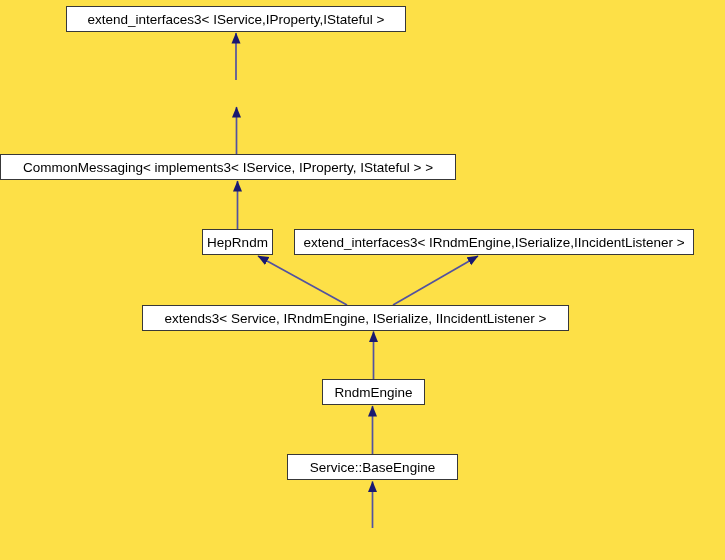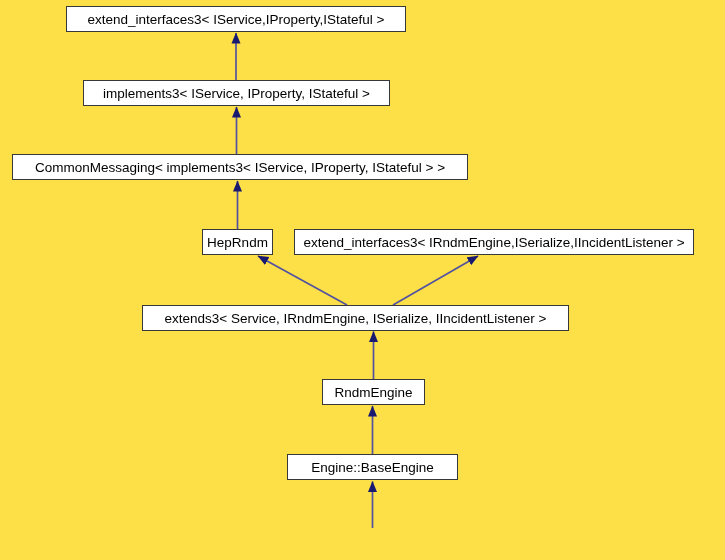--- a/index.html
+++ b/index.html
@@ -55,28 +55,27 @@
     <line x1="237.5" y1="229" x2="237.5" y2="181" stroke="#5252a0" stroke-width="1.7" marker-end="url(#arrowhead)"></line>
     <line x1="347" y1="305" x2="258" y2="256" stroke="#5252a0" stroke-width="1.7" marker-end="url(#arrowhead)"></line>
     <line x1="393" y1="305" x2="478" y2="256" stroke="#5252a0" stroke-width="1.7" marker-end="url(#arrowhead)"></line>
     <line x1="373.5" y1="379" x2="373.5" y2="331.5" stroke="#5252a0" stroke-width="1.7" marker-end="url(#arrowhead)"></line>
     <line x1="372.5" y1="454" x2="372.5" y2="406" stroke="#5252a0" stroke-width="1.7" marker-end="url(#arrowhead)"></line>
     <line x1="372.5" y1="528" x2="372.5" y2="481.5" stroke="#5252a0" stroke-width="1.7" marker-end="url(#arrowhead)"></line>
   </svg>
 
   <div class="node" style="left:66px; top:6px; width:340px;">extend_interfaces3&lt; IService,IProperty,IStateful &gt;</div>
 
-  <div class="node" style="left:83px; top:80px; width:307px;">implements3&lt; IService, IProperty, IStateful &gt;</div>
 
-  <div class="node" style="left:12px; top:154px; width:456px;">CommonMessaging&lt; implements3&lt; IService, IProperty, IStateful &gt; &gt;</div>
+  <div class="node" style="left:0; top:154px; width:456px;">CommonMessaging&lt; implements3&lt; IService, IProperty, IStateful &gt; &gt;</div>
 
   <div class="node" style="left:202px; top:229px; width:71px;">HepRndm</div>
 
   <div class="node" style="left:294px; top:229px; width:400px;">extend_interfaces3&lt; IRndmEngine,ISerialize,IIncidentListener &gt;</div>
 
   <div class="node" style="left:142px; top:305px; width:427px;">extends3&lt; Service, IRndmEngine, ISerialize, IIncidentListener &gt;</div>
 
   <div class="node" style="left:322px; top:379px; width:103px;">RndmEngine</div>
 
-  <div class="node" style="left:287px; top:454px; width:171px;">Engine::BaseEngine</div>
+  <div class="node" style="left:287px; top:454px; width:171px;">Service::BaseEngine</div>
 
 
 </div>
 
 </body></html>

